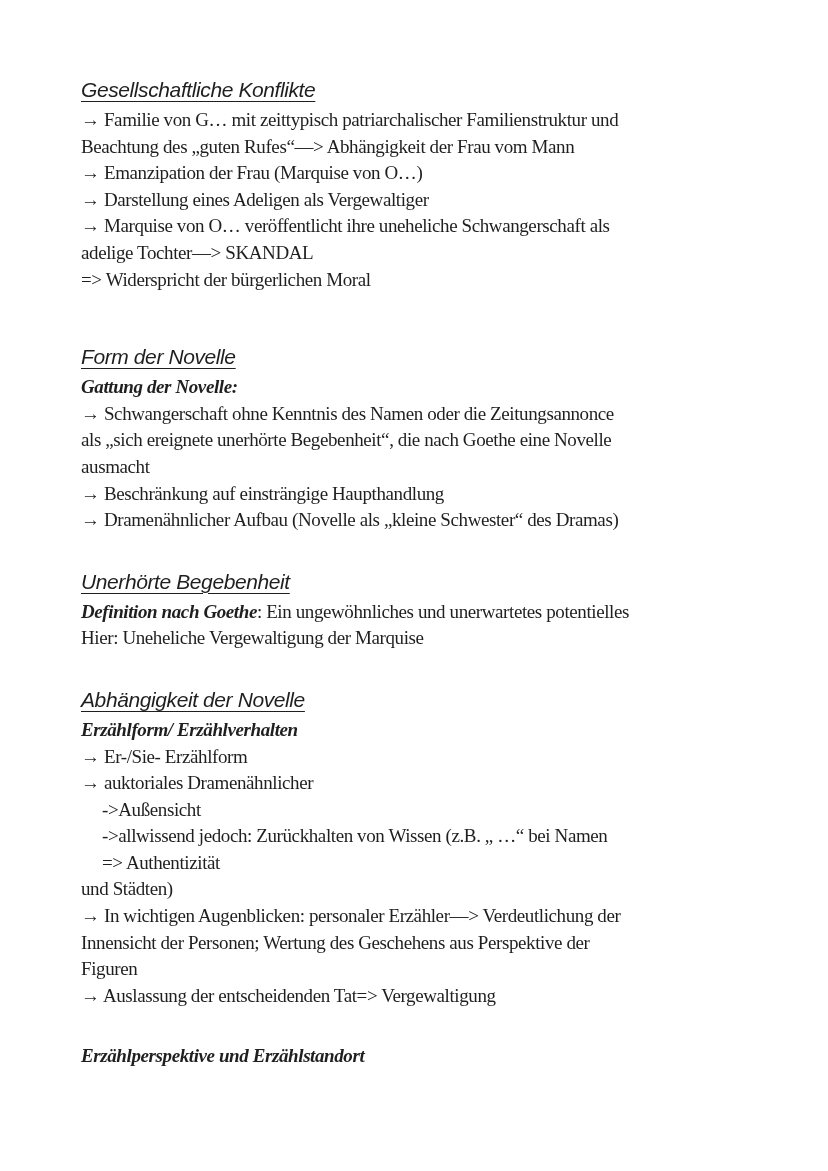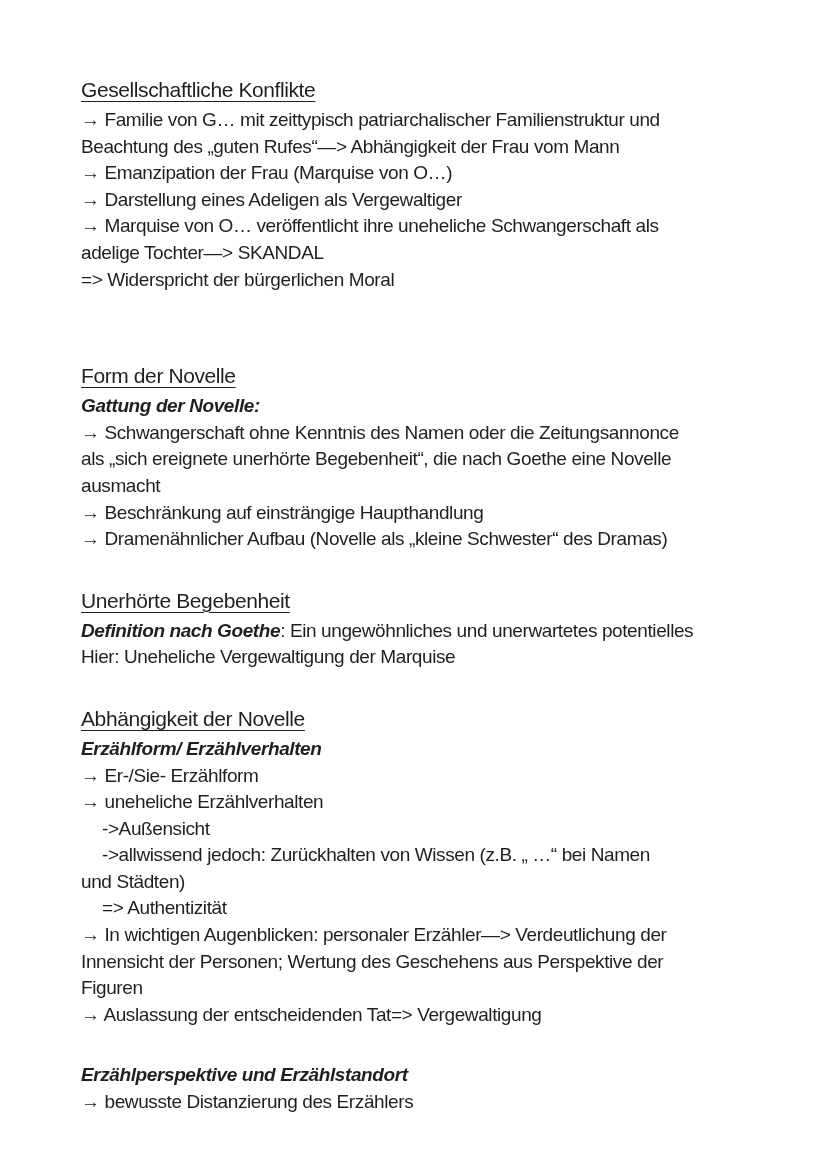--- a/index.html
+++ b/index.html
@@ -18,32 +18,34 @@
     height: 1171px;
     padding: 76px 40px 0 81px;
     font-family: "Liberation Sans", "DejaVu Sans", sans-serif;
     font-size: 19px;
     line-height: 26.6px;
     letter-spacing: -0.4px;
     color: #1f1f1f;
   }
   .section { margin-top: 34px; }
   .section:first-child { margin-top: 0; }
-  .section:nth-child(2) { margin-top: 69px; }
+  .section:nth-child(2) { margin-top: 50px; }
   .heading {
+    font-style: italic;
     font-size: 21px;
     line-height: 28px;
     text-decoration: underline;
     text-underline-offset: 4px;
     text-decoration-thickness: 1px;
     margin-bottom: 3px;
     white-space: nowrap;
   }
   .line {
     white-space: nowrap;
+    font-family: Liberation Serif, serif;
   }
   .line.sub, .seg.sub {
     font-weight: bold;
     font-style: italic;
   }
   .line.indent { padding-left: 21px; }
 </style>
 </head>
 <body>
 
@@ -70,28 +72,27 @@
       </div>
       <div class="section">
         <div class="heading">Unerhörte Begebenheit</div>
         <div class="line"><span class="seg sub">Definition nach Goethe</span><span class="seg">: Ein ungewöhnliches und unerwartetes potentielles</span></div>
         <div class="line">Hier: Uneheliche Vergewaltigung der Marquise</div>
       </div>
       <div class="section">
         <div class="heading">Abhängigkeit der Novelle</div>
         <div class="line sub">Erzählform/ Erzählverhalten</div>
         <div class="line">→ Er-/Sie- Erzählform</div>
-        <div class="line">→ uneheliche Erzählverhalten</div>
+        <div class="line">→ auktoriales Dramenähnlicher</div>
         <div class="line indent">-&gt;Außensicht</div>
         <div class="line indent">-&gt;allwissend jedoch: Zurückhalten von Wissen (z.B. „ …“ bei Namen</div>
+        <div class="line indent">=&gt; Authentizität</div>
         <div class="line">und Städten)</div>
-        <div class="line indent">=&gt; Authentizität</div>
         <div class="line">→ In wichtigen Augenblicken: personaler Erzähler—&gt; Verdeutlichung der</div>
         <div class="line">Innensicht der Personen; Wertung des Geschehens aus Perspektive der</div>
         <div class="line">Figuren</div>
         <div class="line">→ Auslassung der entscheidenden Tat=&gt; Vergewaltigung</div>
       </div>
       <div class="section">
         <div class="line sub">Erzählperspektive und Erzählstandort</div>
-        <div class="line">→ bewusste Distanzierung des Erzählers</div>
       </div>
     </div>
 </div>
 
 </body></html>

